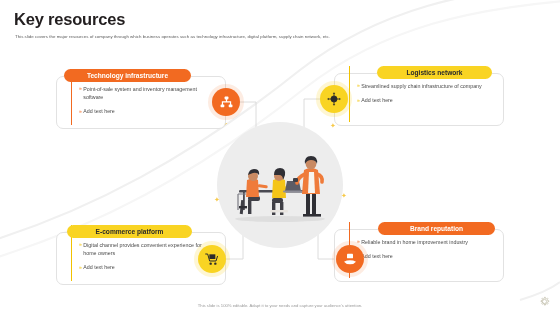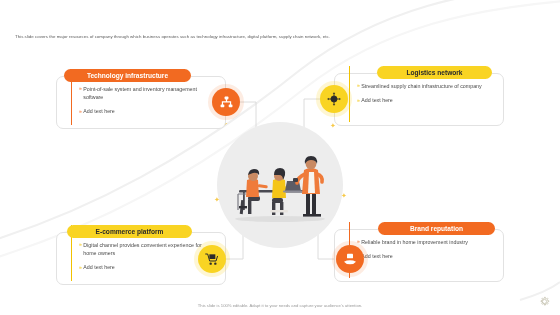--- a/index.html
+++ b/index.html
@@ -157,20 +157,21 @@
 <body>
 
 <div id="slide">
 
   <svg class="swoosh" style="left:0;top:0;" width="560" height="315" viewBox="0 0 560 315">
     <path d="M -40 250 C 90 215, 200 150, 300 70 C 380 8, 470 -10, 575 -18" fill="none" stroke="#f0f0f0" stroke-width="2.2"></path>
     <path d="M -40 268 C 95 232, 205 168, 305 88 C 385 26, 475 8, 575 0" fill="none" stroke="#f6f6f6" stroke-width="2.2"></path>
     <path d="M 520 300 C 540 294, 552 288, 560 282" fill="none" stroke="#f0f0f0" stroke-width="2"></path>
   </svg>
 
+  <div class="title">Key resources</div>
   <div class="subtitle">This slide covers the major resources of company through which business operates such as technology infrastructure, digital platform, supply chain network, etc.</div>
 
   <svg class="wires" viewBox="0 0 560 315">
 
     <path d="M 240 102 L 256 102 L 256 140" fill="none" stroke="#d8d8d8" stroke-width="0.9"></path>
     <rect x="253.5" y="139" width="5" height="5" fill="#f26a21" opacity="0.85"></rect>
 
     <path d="M 320 99 L 304 99 L 304 137" fill="none" stroke="#d8d8d8" stroke-width="0.9"></path>
     <rect x="301.5" y="136" width="5" height="5" fill="#e8c323" opacity="0.9"></rect>
 

